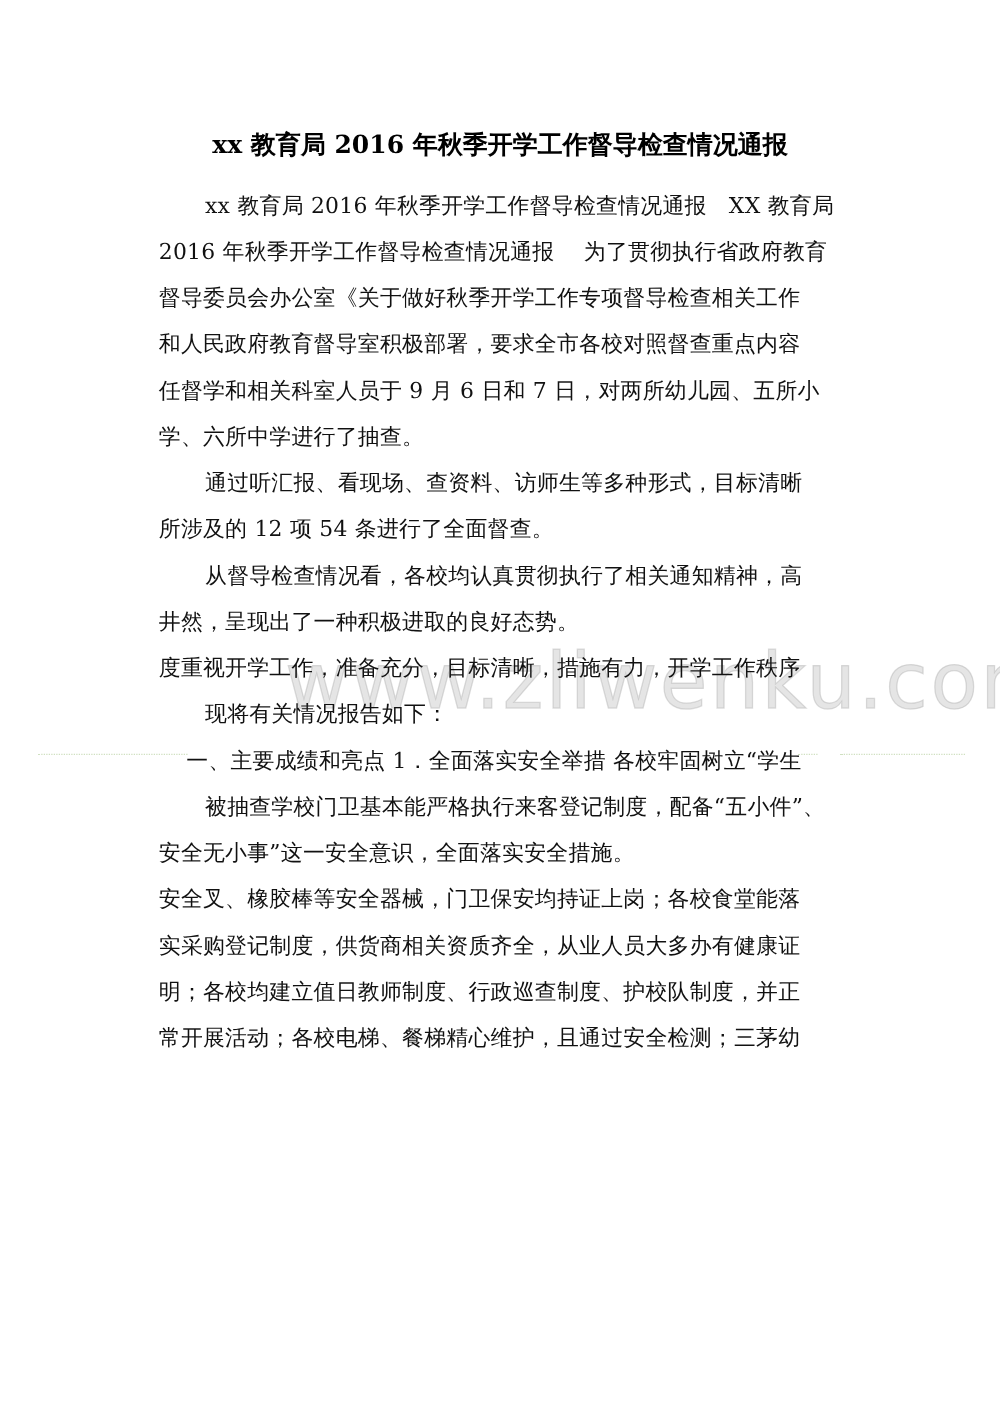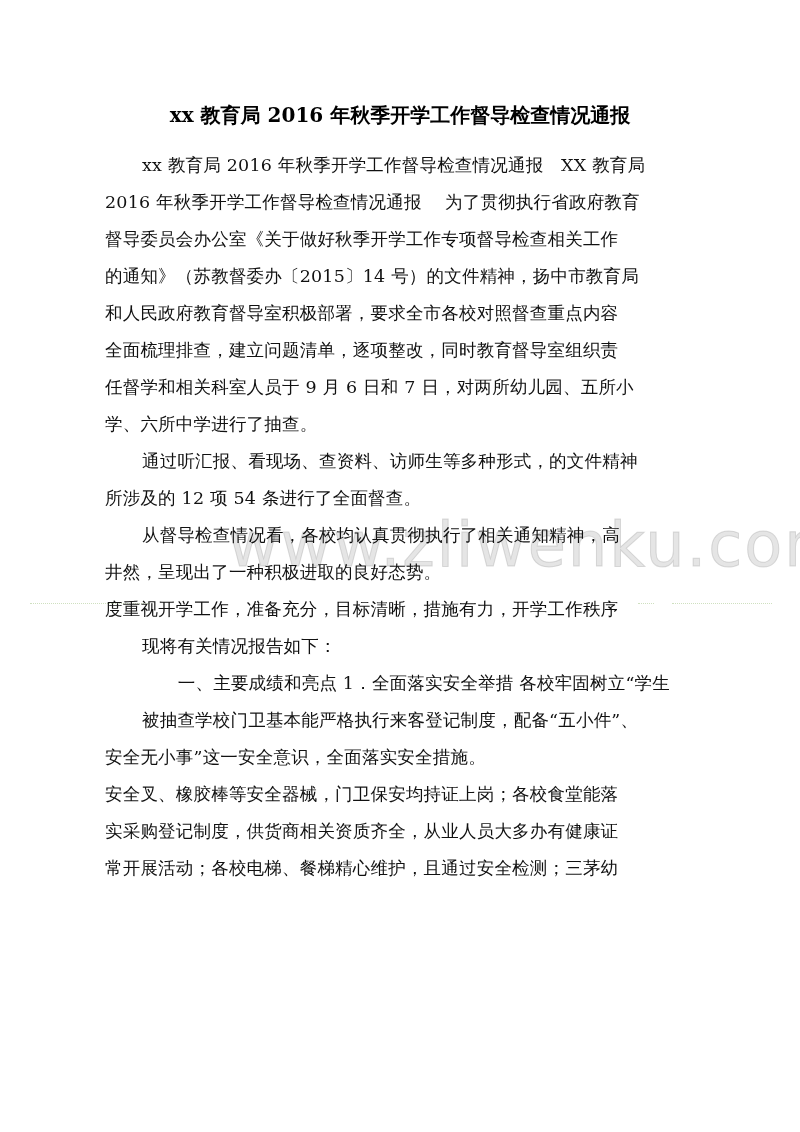--- a/index.html
+++ b/index.html
@@ -1,56 +1,55 @@
 <!DOCTYPE html>
 <html><head>
 <meta charset="utf-8">
 <style>
   html, body { margin: 0; padding: 0; background: #ffffff; }
   body { width: 800px; height: 1132px; position: relative; overflow: hidden;
          font-family: "DejaVu Serif", "Liberation Serif", serif; color: #111; }
   .page { position: absolute; left: 0; top: 0; width: 800px; height: 1132px; background: #fff; }
   .title { position: absolute; top: 102px; left: 0; width: 800px; text-align: center;
            font-size: 20px; font-weight: bold; letter-spacing: 0px; color: #000; }
-  .body { position: absolute; left: 105px; top: 147px; width: 565px; }
+  .body { position: absolute; left: 127px; top: 147px; width: 565px; }
   .line { height: 37px; line-height: 37px; font-size: 17.5px; white-space: nowrap;
           letter-spacing: 0.2px; color: #111; }
   .indent { padding-left: 37px; }
-  .indent-small { padding-left: 22px; text-align: right; }
+  .indent-small { padding-left: 22px; }
   .watermark { position: absolute; left: 228px; top: 508px; font-family: "DejaVu Sans", sans-serif;
                font-size: 62px; color: rgba(180,180,180,0.35); letter-spacing: 2px;
                -webkit-text-stroke: 1px rgba(160,160,160,0.35); pointer-events: none; }
   .dotline { position: absolute; top: 603px; height: 0; border-top: 1px dotted #cfe0c0; }
 </style>
 </head>
 <body>
 
 <div class="page">
   <div class="title">xx 教育局 2016 年秋季开学工作督导检查情况通报</div>
 
   <div class="watermark">www.zliwenku.com</div>
   <div class="dotline" style="left:30px;width:120px;"></div>
   <div class="dotline" style="left:638px;width:16px;"></div>
   <div class="dotline" style="left:672px;width:100px;"></div>
 
   <div class="body">
     <div class="line indent">xx 教育局 2016 年秋季开学工作督导检查情况通报　XX 教育局</div>
     <div class="line">2016 年秋季开学工作督导检查情况通报　 为了贯彻执行省政府教育</div>
     <div class="line">督导委员会办公室《关于做好秋季开学工作专项督导检查相关工作</div>
-    <div class="line">的通知》（苏教督委办〔2015〕14 号）的文件精神，扬中市教育局</div>
     <div class="line">和人民政府教育督导室积极部署，要求全市各校对照督查重点内容</div>
-    <div class="line">全面梳理排查，建立问题清单，逐项整改，同时教育督导室组织责</div>
     <div class="line">任督学和相关科室人员于 9 月 6 日和 7 日，对两所幼儿园、五所小</div>
     <div class="line">学、六所中学进行了抽查。</div>
-    <div class="line indent">通过听汇报、看现场、查资料、访师生等多种形式，的文件精神</div>
+    <div class="line indent">通过听汇报、看现场、查资料、访师生等多种形式，目标清晰</div>
     <div class="line">所涉及的 12 项 54 条进行了全面督查。</div>
     <div class="line indent">从督导检查情况看，各校均认真贯彻执行了相关通知精神，高</div>
     <div class="line">井然，呈现出了一种积极进取的良好态势。</div>
     <div class="line">度重视开学工作，准备充分，目标清晰，措施有力，开学工作秩序</div>
     <div class="line indent">现将有关情况报告如下：</div>
     <div class="line indent-small">一、主要成绩和亮点  1．全面落实安全举措  各校牢固树立“学生</div>
     <div class="line indent">被抽查学校门卫基本能严格执行来客登记制度，配备“五小件”、</div>
     <div class="line">安全无小事”这一安全意识，全面落实安全措施。</div>
     <div class="line">安全叉、橡胶棒等安全器械，门卫保安均持证上岗；各校食堂能落</div>
     <div class="line">实采购登记制度，供货商相关资质齐全，从业人员大多办有健康证</div>
+    <div class="line">明；各校均建立值日教师制度、行政巡查制度、护校队制度，并正</div>
     <div class="line">常开展活动；各校电梯、餐梯精心维护，且通过安全检测；三茅幼</div>
   </div>
 </div>
 
 </body></html>

